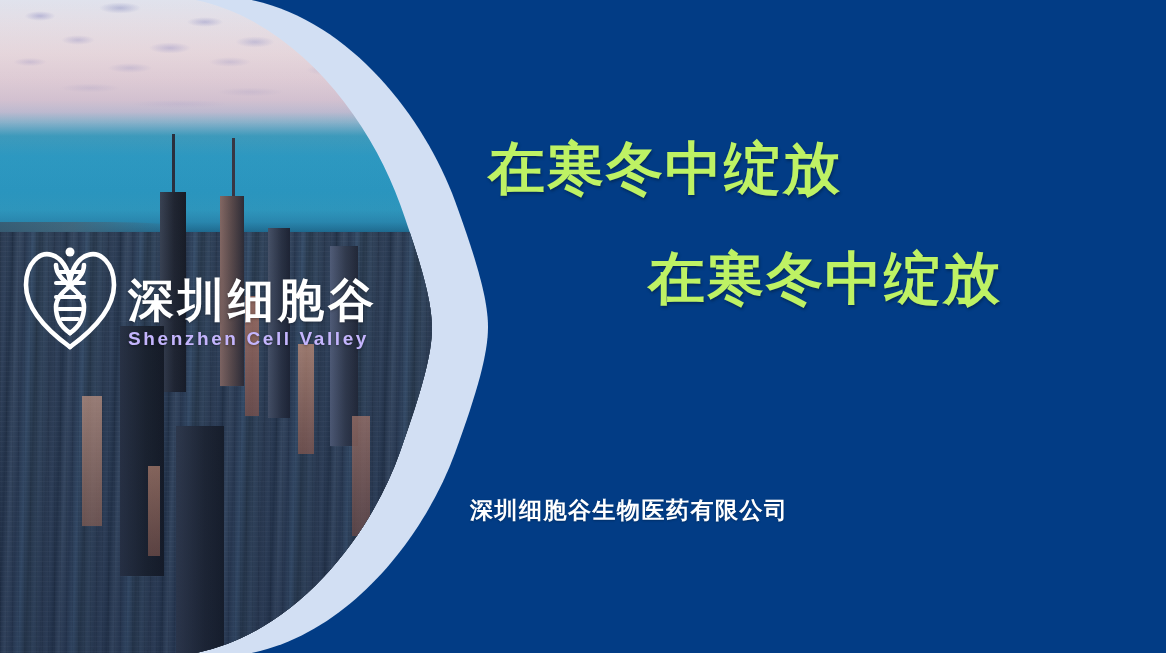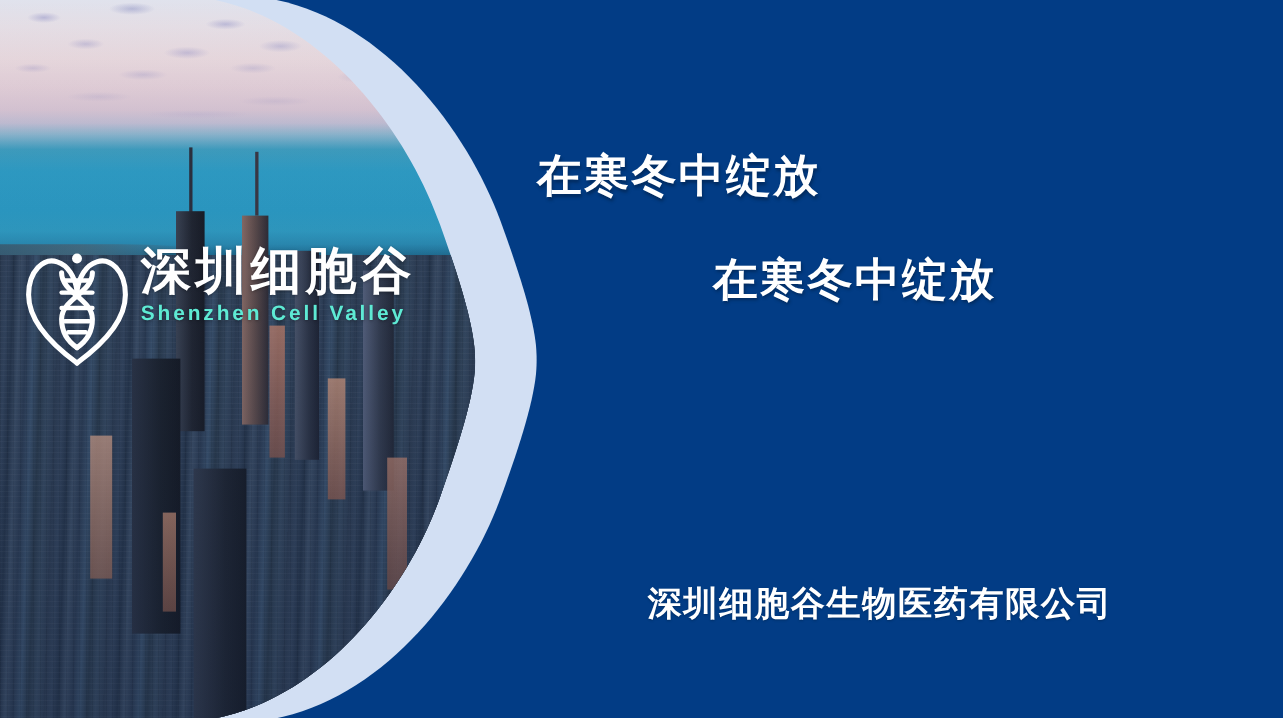--- a/index.html
+++ b/index.html
@@ -118,25 +118,25 @@
   }
   
   .tower { position: absolute; }
   
   .warm { position: absolute; opacity: .75; }
 
   
   .logo {
     position: absolute;
     left: 18px;
-    top: 222px;
+    top: 236px;
     width: 390px;
     height: 115px;
     display: flex;
-    align-items: flex-start;
+    align-items: flex-end;
     pointer-events: auto;
   }
   .logo-mark {
     width: 104px;
     height: 112px;
     flex: 0 0 auto;
   }
   .logo-text {
     margin-left: 6px;
     display: flex;
@@ -146,58 +146,58 @@
   .logo-cn {
     color: #ffffff;
     font-size: 46px;
     line-height: 1.08;
     letter-spacing: 4px;
     font-weight: 700;
     white-space: nowrap;
     text-shadow: 0 1px 3px rgba(0,0,0,.30);
   }
   .logo-en {
-    color: #5eead4;
+    color: #c4b5fd;
     font-size: 19px;
     line-height: 1.25;
     letter-spacing: 2.6px;
     font-weight: 700;
     white-space: nowrap;
     margin-top: 2px;
     text-shadow: 0 1px 3px rgba(0,0,0,.35);
   }
 
   
   .headline {
     position: absolute;
     left: 470px;
     top: 140px;
     width: 660px;
   }
   .headline-line {
-    color: #ffffff;
-    font-size: 41px;
+    color: #bef264;
+    font-size: 57px;
     font-weight: 700;
     letter-spacing: 2px;
     line-height: 1.0;
     white-space: nowrap;
     text-shadow: 1px 2px 3px rgba(0,0,0,.30);
   }
   .headline-line.line-1 { margin-left: 18px; }
   .headline-line.line-2 { margin-left: 178px; margin-top: 53px; }
 
   
   .company {
     position: absolute;
     left: 470px;
-    top: 528px;
+    top: 495px;
     width: 660px;
-    text-align: center;
+    text-align: left;
     color: #ffffff;
-    font-size: 31px;
+    font-size: 23px;
     font-weight: 700;
     letter-spacing: 1.5px;
     white-space: nowrap;
     text-shadow: 0 1px 2px rgba(0,0,0,.25);
   }
 </style>
 </head>
 <body>
 
 <div class="slide">

